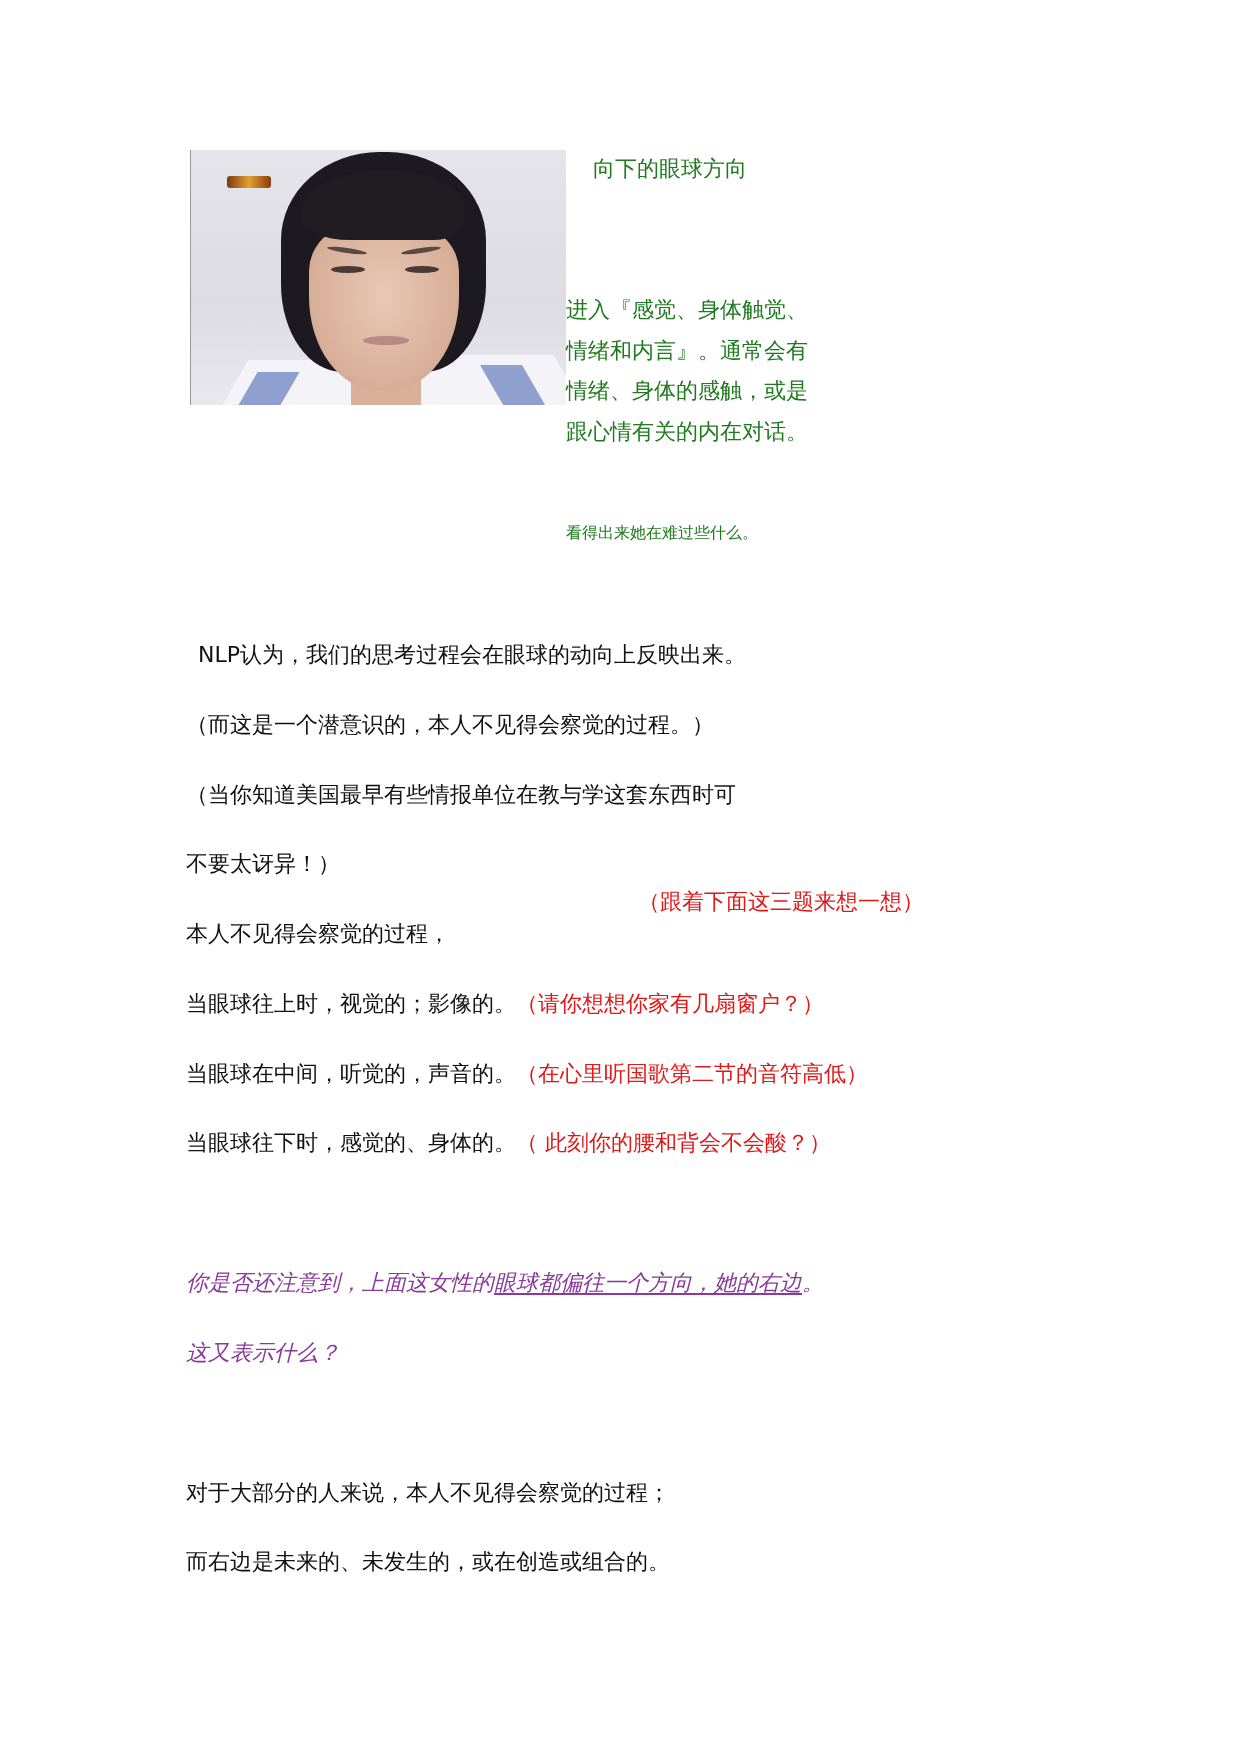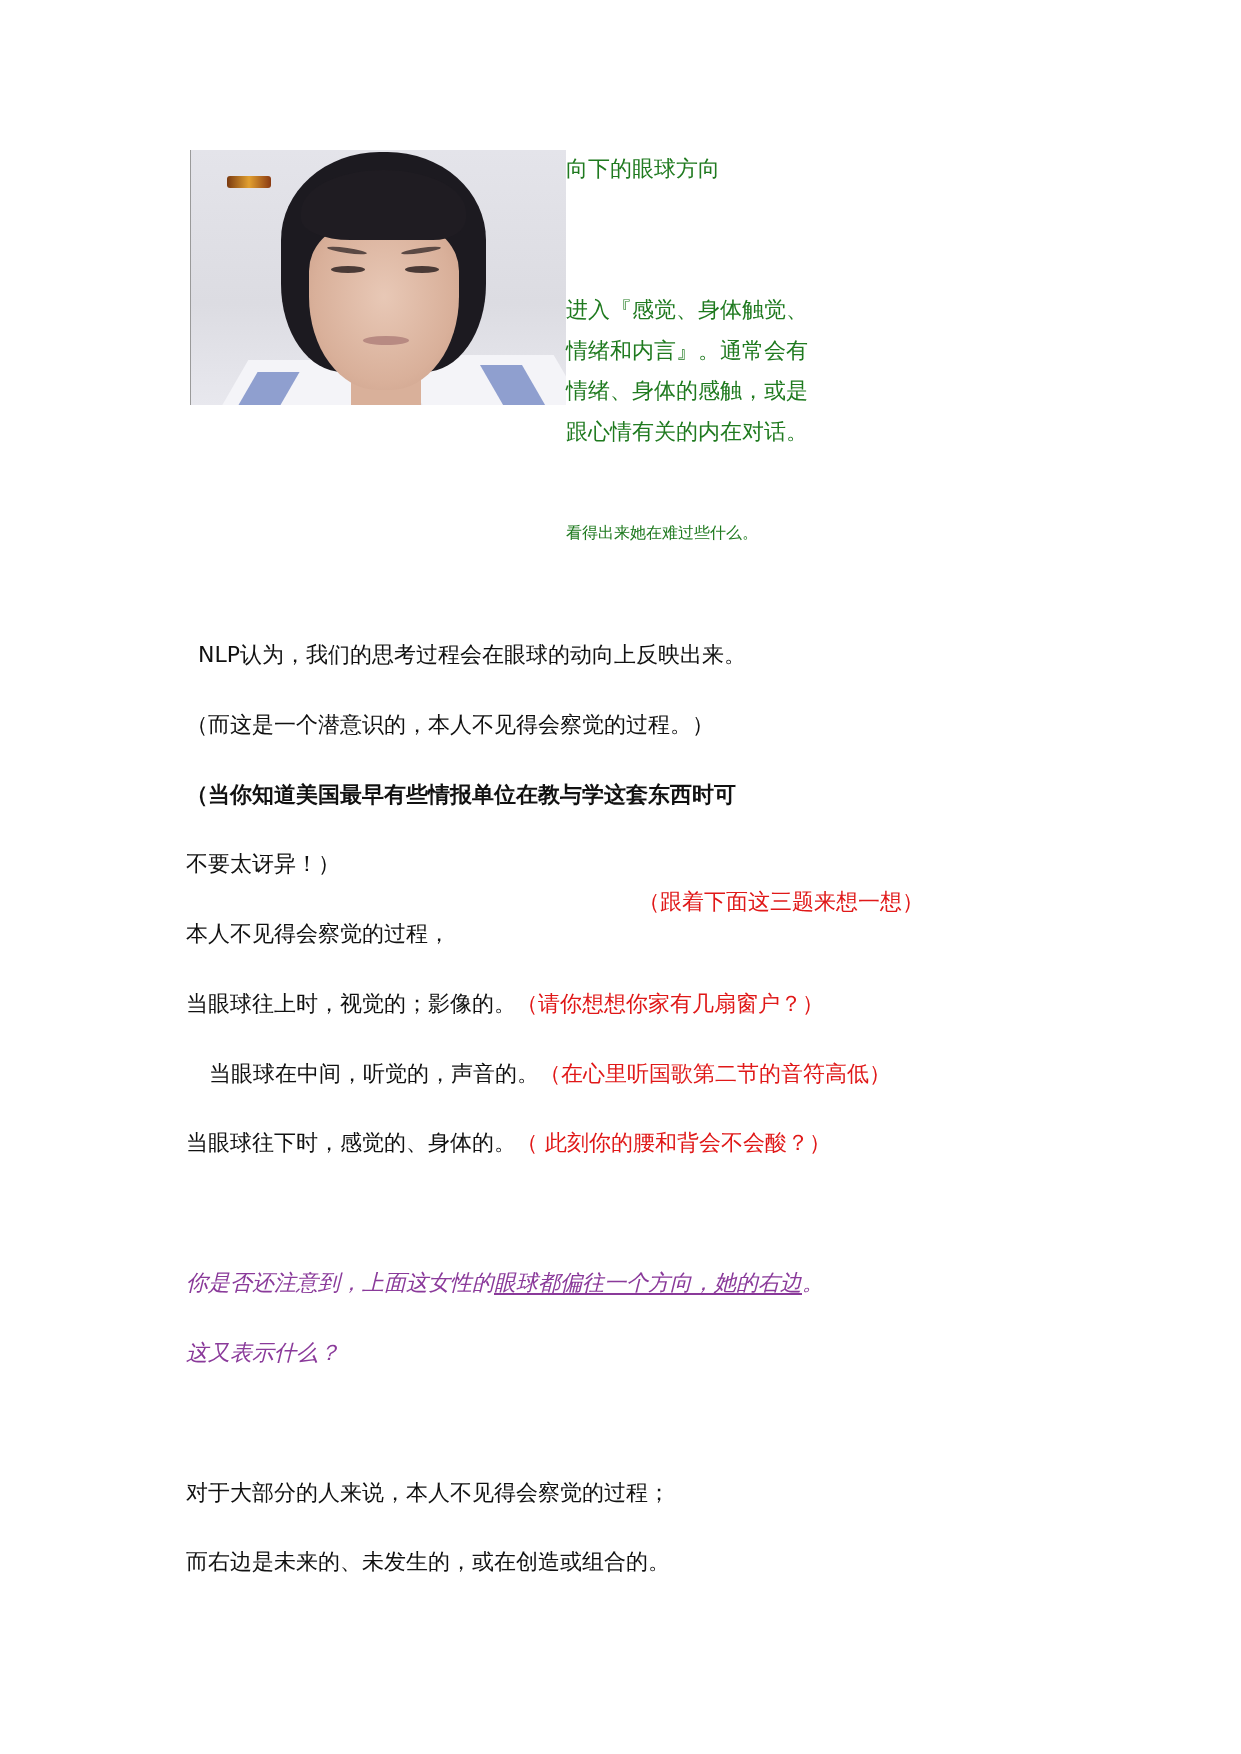--- a/index.html
+++ b/index.html
@@ -42,21 +42,21 @@
       background: #f4f4f8; transform: skewX(-30deg);
     }
     .photo .collar-r {
       position: absolute; left: 220px; top: 205px; width: 160px; height: 60px;
       background: #f4f4f8; transform: skewX(30deg);
     }
     .photo .vest-l { position: absolute; left: 55px; top: 222px; width: 42px; height: 40px; background: #8f9fcf; transform: skewX(-30deg); }
     .photo .vest-r { position: absolute; left: 302px; top: 215px; width: 42px; height: 45px; background: #8f9fcf; transform: skewX(30deg); }
     .photo .neck { position: absolute; left: 160px; top: 220px; width: 70px; height: 40px; background: #d9b09a; }
 
-    .green { color: #1f7a1f; font-size: 22px; }
+    .green { color: #1f7a1f; font-size: 22px; margin-left: 27px; }
     .green-block {
       position: absolute; left: 566px; top: 290px; width: 260px;
       font-size: 22px; line-height: 40.5px; color: #1f7a1f; white-space: normal;
     }
     .green-small { color: #1f7a1f; font-size: 16px; }
     .body-text { font-size: 22px; color: #111111; }
     .red { color: #e01818; font-size: 22px; }
     .purple { color: #8a3a9a; font-size: 22px; font-style: italic; }
     .purple u { text-decoration: underline; text-underline-offset: 3px; margin-top: 36px; }
   </style>
@@ -79,30 +79,30 @@
   <div class="eye r"></div>
   <div class="mouth"></div>
 </div>
 
 <div class="abs green" style="left:566px; top:154px;">向下的眼球方向</div>
 <div class="green-block">进入『感觉、身体触觉、情绪和内言』。通常会有情绪、身体的感触，或是跟心情有关的内在对话。</div>
 <div class="abs green-small" style="left:566px; top:523px;">看得出来她在难过些什么。</div>
 
 <div class="abs body-text" style="left:178px; top:640px;margin-left:20px;">NLP认为，我们的思考过程会在眼球的动向上反映出来。</div>
 <div class="abs body-text" style="left:186px; top:710px;">（而这是一个潜意识的，本人不见得会察觉的过程。）</div>
-<div class="abs body-text" style="left:186px; top:780px;font-weight:bold;">（当你知道美国最早有些情报单位在教与学这套东西时可</div>
+<div class="abs body-text" style="left:186px; top:780px;">（当你知道美国最早有些情报单位在教与学这套东西时可</div>
 <div class="abs body-text" style="left:186px; top:849px;">不要太讶异！）</div>
 
 <div class="abs body-text" style="left:186px; top:919px;">本人不见得会察觉的过程，</div>
 <div class="abs red" style="left:638px; top:887px;font-family:Liberation Mono, monospace;">（跟着下面这三题来想一想）</div>
 
 <div class="abs" style="left:186px; top:989px;">
   <span class="body-text">当眼球往上时，视觉的；影像的。</span><span class="red">（请你想想你家有几扇窗户？）</span>
 </div>
-<div class="abs" style="left:186px; top:1059px;margin-left:23px;">
+<div class="abs" style="left:186px; top:1059px;">
   <span class="body-text">当眼球在中间，听觉的，声音的。</span><span class="red">（在心里听国歌第二节的音符高低）</span>
 </div>
 <div class="abs" style="left:186px; top:1128px;">
   <span class="body-text">当眼球往下时，感觉的、身体的。</span><span class="red">（ 此刻你的腰和背会不会酸？）</span>
 </div>
 
 <div class="abs purple" style="left:186px; top:1268px;">
   <span>你是否还注意到，上面这女性的</span><u>眼球都偏往一个方向，她的右边</u><span>。</span>
 </div>
 <div class="abs purple" style="left:186px; top:1338px;">这又表示什么？</div>

